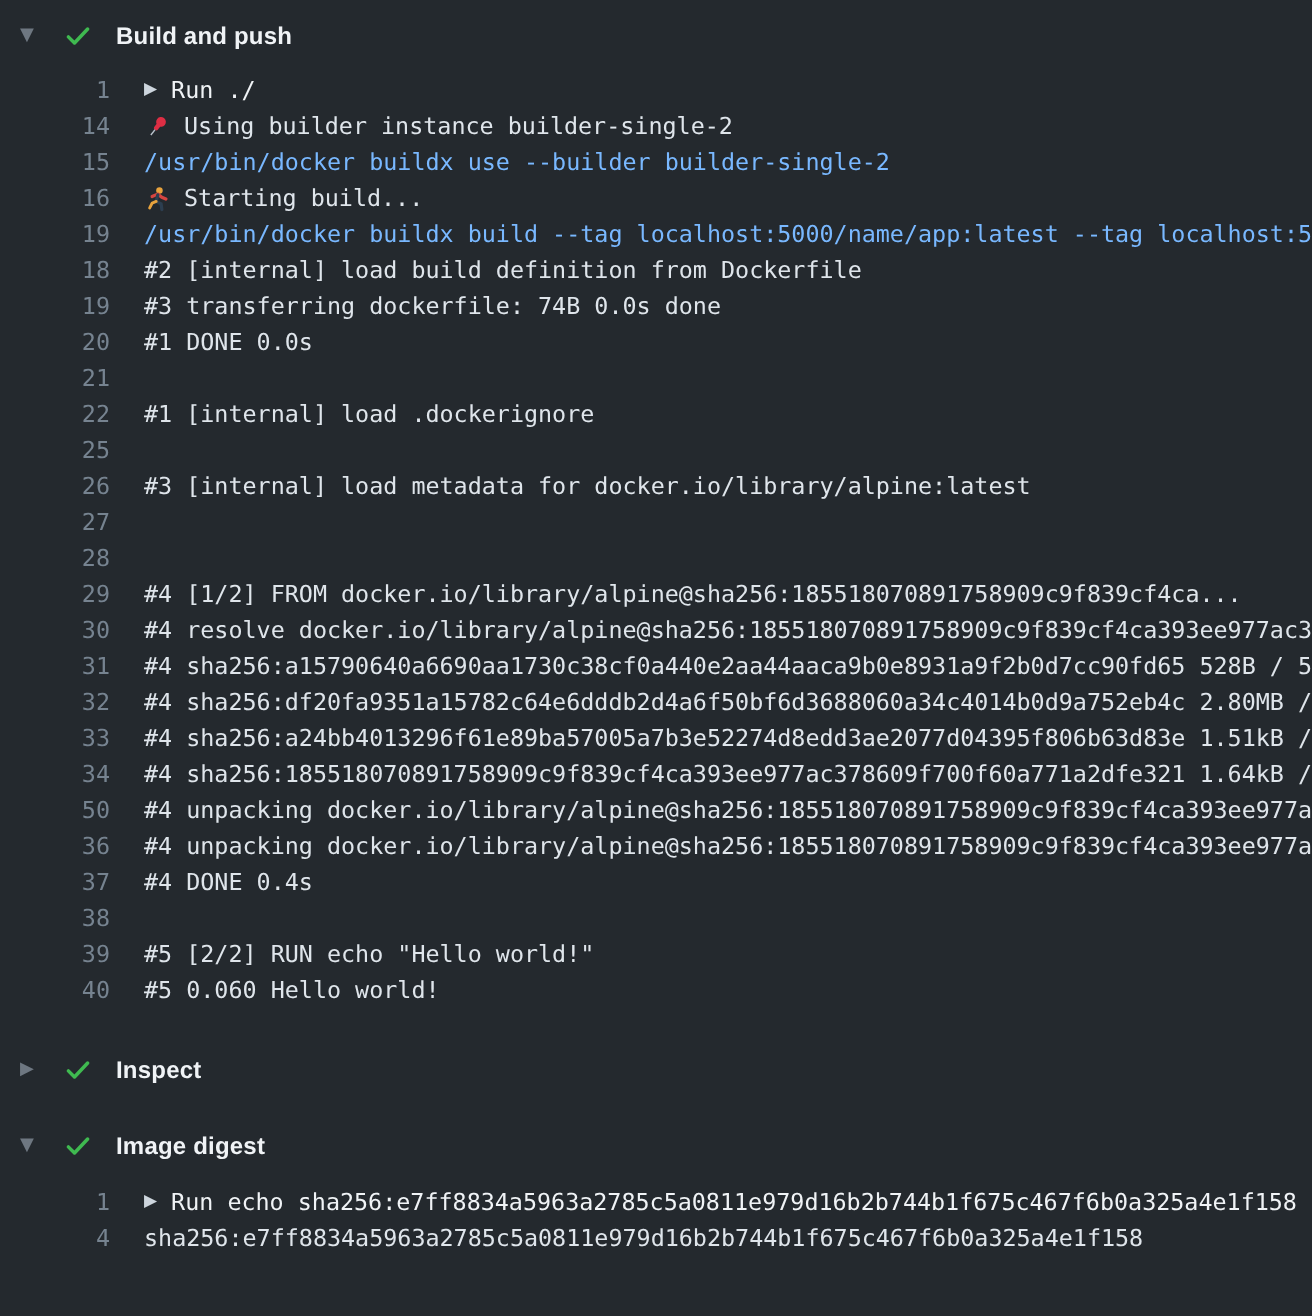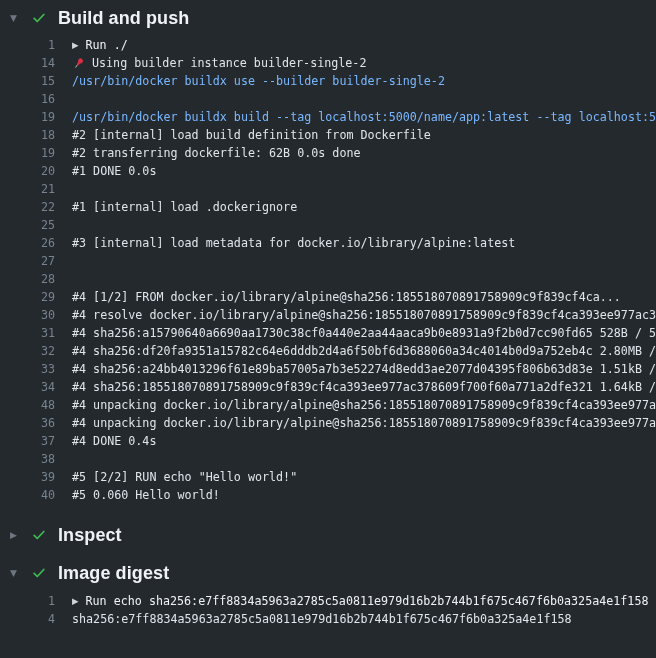--- a/index.html
+++ b/index.html
@@ -23,21 +23,21 @@
   .caret{
     width:22px;flex:none;
     color:#6e7781;font-size:9px;line-height:1;
     font-family:"DejaVu Sans",sans-serif;
     text-align:left;
   }
   .check{width:26px;flex:none;display:flex;align-items:center;}
   .section-label{
     color:#f0f3f6;
     font-family:"Liberation Sans","DejaVu Sans",sans-serif;
-    font-size:18px;font-weight:700;
+    font-size:12px;font-weight:700;
     letter-spacing:.1px;
   }
   .lines{margin-bottom:6px;}
   .log-line{
     height:18px;line-height:18px;
     display:flex;
     white-space:pre;
     overflow:hidden;
     font-size:11.7px;
   }
@@ -81,38 +81,43 @@
       <div class="lines">
         <div class="log-line"><span class="line-num">1</span><span class="line-body"><span class="expander">▶</span><span class="t-command">Run ./</span></span></div>
         <div class="log-line"><span class="line-num">14</span><span class="line-body"><span class="emoji"><svg width="13" height="13" viewBox="0 0 16 16">
                 <g transform="rotate(38 8 8)">
                   <circle cx="8" cy="4" r="3" fill="#dd2e44"></circle>
                   <rect x="6.6" y="5.5" width="2.8" height="4.5" rx="1" fill="#dd2e44"></rect>
                   <rect x="7.6" y="10" width="0.9" height="4.2" fill="#b9c2cc"></rect>
                 </g>
               </svg></span><span class="t-default">Using builder instance builder-single-2</span></span></div>
         <div class="log-line"><span class="line-num">15</span><span class="line-body"><span class="t-info">/usr/bin/docker buildx use --builder builder-single-2</span></span></div>
-        <div class="log-line"><span class="line-num">16</span></div>
+        <div class="log-line"><span class="line-num">16</span><span class="line-body"><span class="emoji"><svg width="13" height="13" viewBox="0 0 16 16">
+                <circle cx="9.5" cy="2.8" r="2" fill="#e8a33d"></circle>
+                <path d="M5 6.5l3.5-1.5 2.5 2 2.5 1" fill="none" stroke="#d64541" stroke-width="2" stroke-linecap="round"></path>
+                <path d="M8.5 5.5l-1 4 3 1.5 0.5 3.5" fill="none" stroke="#2c3e50" stroke-width="2" stroke-linecap="round"></path>
+                <path d="M7.5 9.5l-2.5 1-1.5 3" fill="none" stroke="#e8a33d" stroke-width="1.8" stroke-linecap="round"></path>
+              </svg></span><span class="t-default">Starting build...</span></span></div>
         <div class="log-line"><span class="line-num">19</span><span class="line-body"><span class="t-info">/usr/bin/docker buildx build --tag localhost:5000/name/app:latest --tag localhost:50</span></span></div>
         <div class="log-line"><span class="line-num">18</span><span class="line-body"><span class="t-default">#2 [internal] load build definition from Dockerfile</span></span></div>
-        <div class="log-line"><span class="line-num">19</span><span class="line-body"><span class="t-default">#2 transferring dockerfile: 62B 0.0s done</span></span></div>
+        <div class="log-line"><span class="line-num">19</span><span class="line-body"><span class="t-default">#3 transferring dockerfile: 74B 0.0s done</span></span></div>
         <div class="log-line"><span class="line-num">20</span><span class="line-body"><span class="t-default">#1 DONE 0.0s</span></span></div>
         <div class="log-line"><span class="line-num">21</span><span class="line-body"><span class="t-default"></span></span></div>
         <div class="log-line"><span class="line-num">22</span><span class="line-body"><span class="t-default">#1 [internal] load .dockerignore</span></span></div>
         <div class="log-line"><span class="line-num">25</span><span class="line-body"><span class="t-default"></span></span></div>
         <div class="log-line"><span class="line-num">26</span><span class="line-body"><span class="t-default">#3 [internal] load metadata for docker.io/library/alpine:latest</span></span></div>
         <div class="log-line"><span class="line-num">27</span></div>
         <div class="log-line"><span class="line-num">28</span><span class="line-body"><span class="t-default"></span></span></div>
         <div class="log-line"><span class="line-num">29</span><span class="line-body"><span class="t-default">#4 [1/2] FROM docker.io/library/alpine@sha256:185518070891758909c9f839cf4ca...</span></span></div>
         <div class="log-line"><span class="line-num">30</span><span class="line-body"><span class="t-default">#4 resolve docker.io/library/alpine@sha256:185518070891758909c9f839cf4ca393ee977ac37</span></span></div>
         <div class="log-line"><span class="line-num">31</span><span class="line-body"><span class="t-default">#4 sha256:a15790640a6690aa1730c38cf0a440e2aa44aaca9b0e8931a9f2b0d7cc90fd65 528B / 52</span></span></div>
         <div class="log-line"><span class="line-num">32</span><span class="line-body"><span class="t-default">#4 sha256:df20fa9351a15782c64e6dddb2d4a6f50bf6d3688060a34c4014b0d9a752eb4c 2.80MB / 2</span></span></div>
         <div class="log-line"><span class="line-num">33</span><span class="line-body"><span class="t-default">#4 sha256:a24bb4013296f61e89ba57005a7b3e52274d8edd3ae2077d04395f806b63d83e 1.51kB / 1</span></span></div>
         <div class="log-line"><span class="line-num">34</span><span class="line-body"><span class="t-default">#4 sha256:185518070891758909c9f839cf4ca393ee977ac378609f700f60a771a2dfe321 1.64kB / 1</span></span></div>
-        <div class="log-line"><span class="line-num">48</span><span class="line-body"><span class="t-default">#4 unpacking docker.io/library/alpine@sha256:185518070891758909c9f839cf4ca393ee977ac</span></span></div>
+        <div class="log-line"><span class="line-num">50</span><span class="line-body"><span class="t-default">#4 unpacking docker.io/library/alpine@sha256:185518070891758909c9f839cf4ca393ee977ac</span></span></div>
         <div class="log-line"><span class="line-num">36</span><span class="line-body"><span class="t-default">#4 unpacking docker.io/library/alpine@sha256:185518070891758909c9f839cf4ca393ee977ac</span></span></div>
         <div class="log-line"><span class="line-num">37</span><span class="line-body"><span class="t-default">#4 DONE 0.4s</span></span></div>
         <div class="log-line"><span class="line-num">38</span><span class="line-body"><span class="t-default"></span></span></div>
         <div class="log-line"><span class="line-num">39</span><span class="line-body"><span class="t-default">#5 [2/2] RUN echo "Hello world!"</span></span></div>
         <div class="log-line"><span class="line-num">40</span><span class="line-body"><span class="t-default">#5 0.060 Hello world!</span></span></div>
       </div>
     </div>
     <div class="section">
       <div class="section-header gap-top">
         <span class="caret">▶</span>

